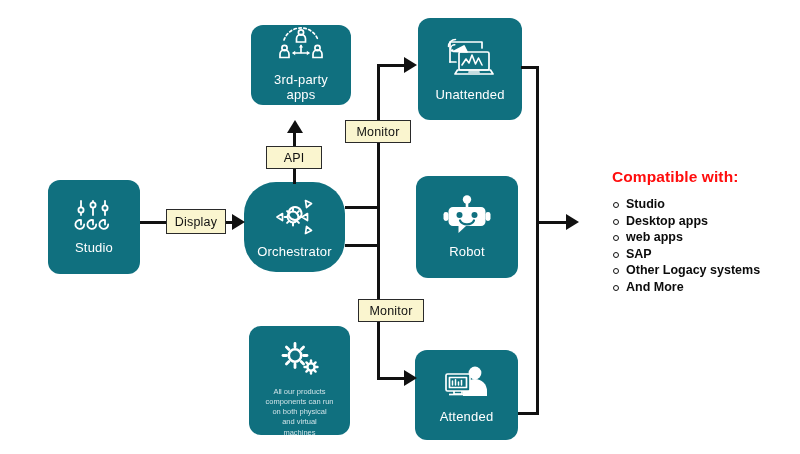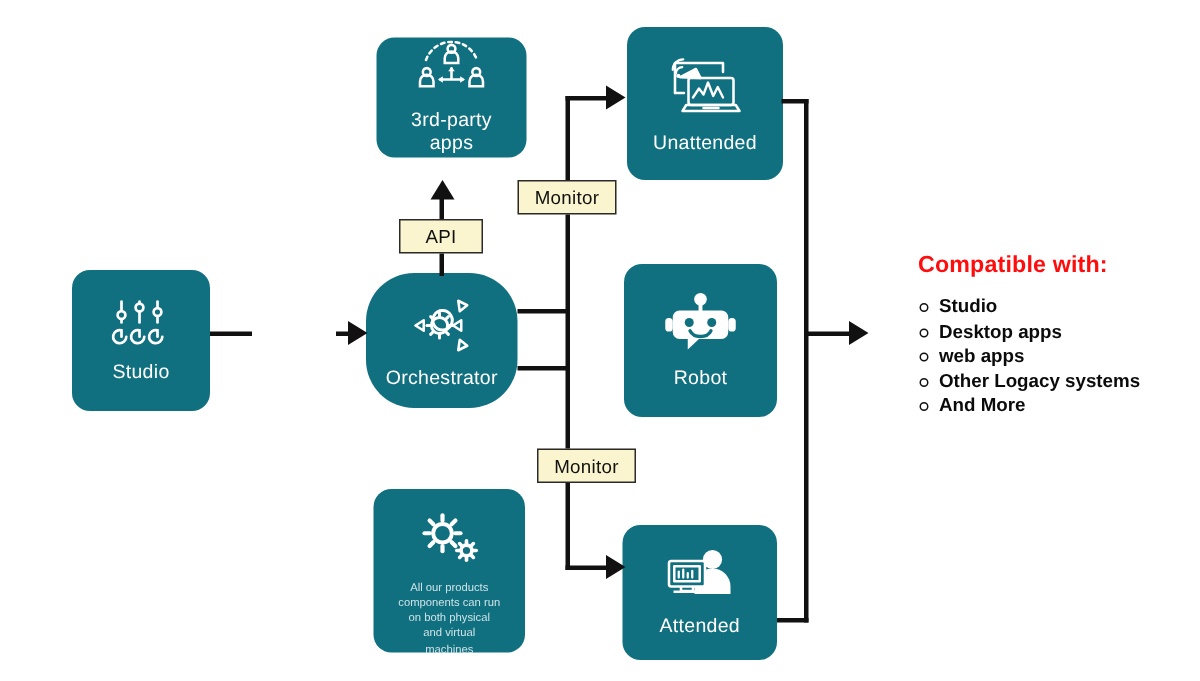--- a/index.html
+++ b/index.html
@@ -129,20 +129,23 @@
   <div class="line hline" style="left:377px;top:377px;width:32px;"></div>
   <div class="arrow right" style="left:404px;top:370px;"></div>
 
   <div class="line hline" style="left:521px;top:66px;width:18px;"></div>
   <div class="line vline" style="left:536px;top:66px;height:349px;"></div>
   <div class="line hline" style="left:518px;top:412px;width:21px;"></div>
 
   <div class="line hline" style="left:536px;top:221px;width:33px;"></div>
   <div class="arrow right" style="left:566px;top:214px;"></div>
 
+  <div class="tag" style="left:166px;top:209px;width:60px;height:25px;">
+    <span>Display</span>
+  </div>
 
   <div class="tag" style="left:266px;top:146px;width:56px;height:23px;">
     <span>API</span>
   </div>
 
   <div class="tag" style="left:345px;top:120px;width:66px;height:23px;">
     <span>Monitor</span>
   </div>
 
   <div class="tag" style="left:346px;top:299px;width:66px;height:23px;margin-left:12px;">
@@ -302,18 +305,19 @@
 and virtual
 machines</span>
   </div>
 
   <div id="compat">
     <h2>Compatible with:</h2>
     <ul>
       <li>Studio</li>
       <li>Desktop apps</li>
       <li>web apps</li>
+      <li>SAP</li>
       <li>Other Logacy systems</li>
       <li>And More</li>
     </ul>
   </div>
 
 </div>
 
 </body></html>

